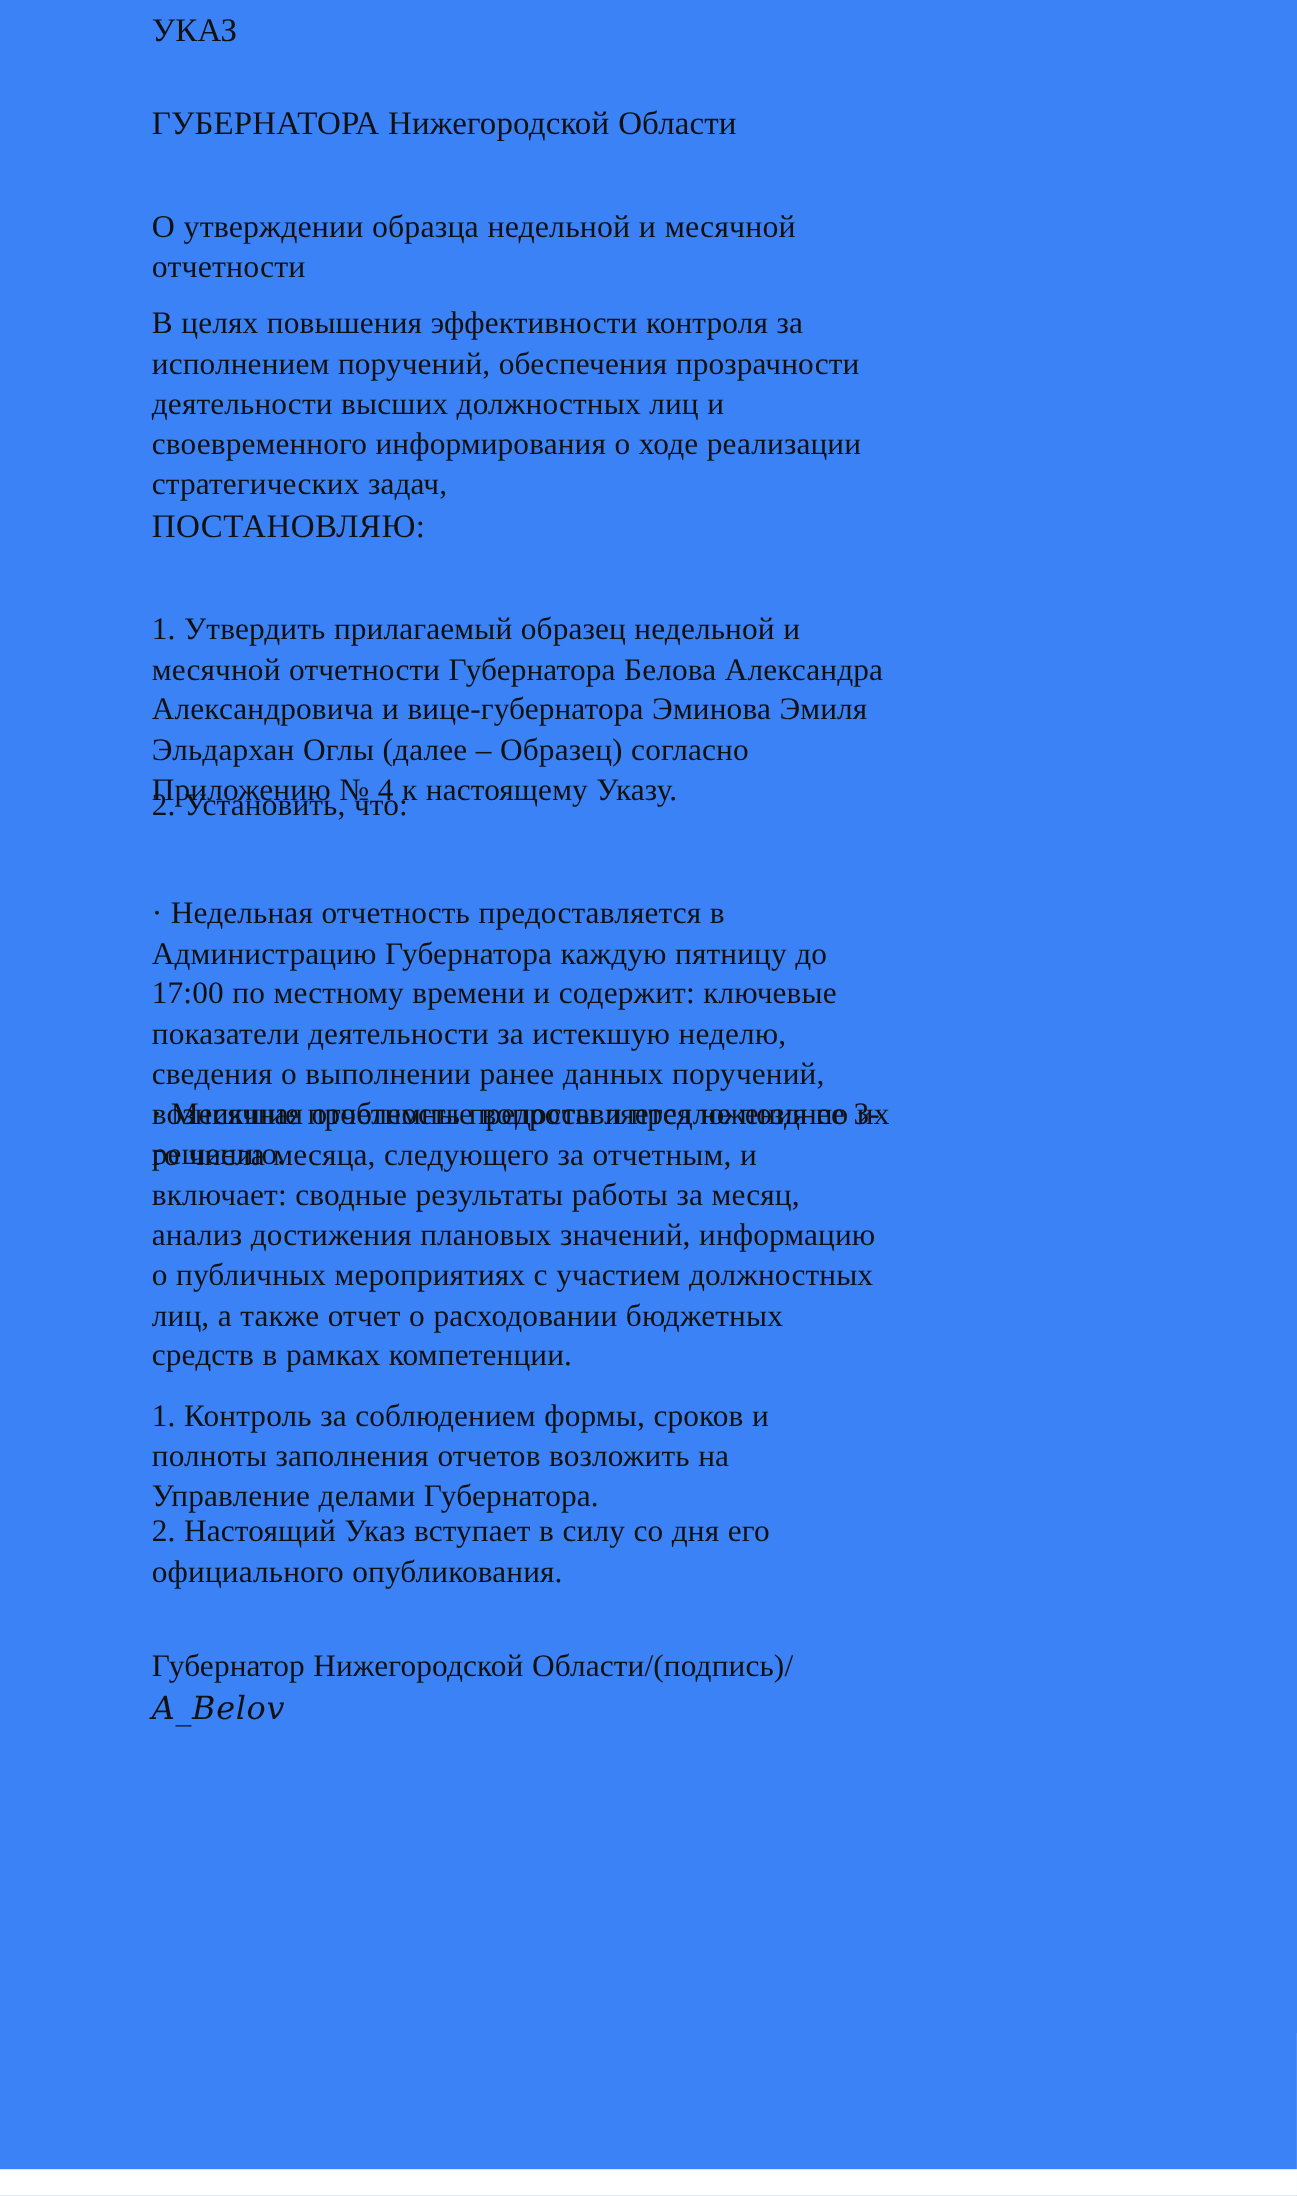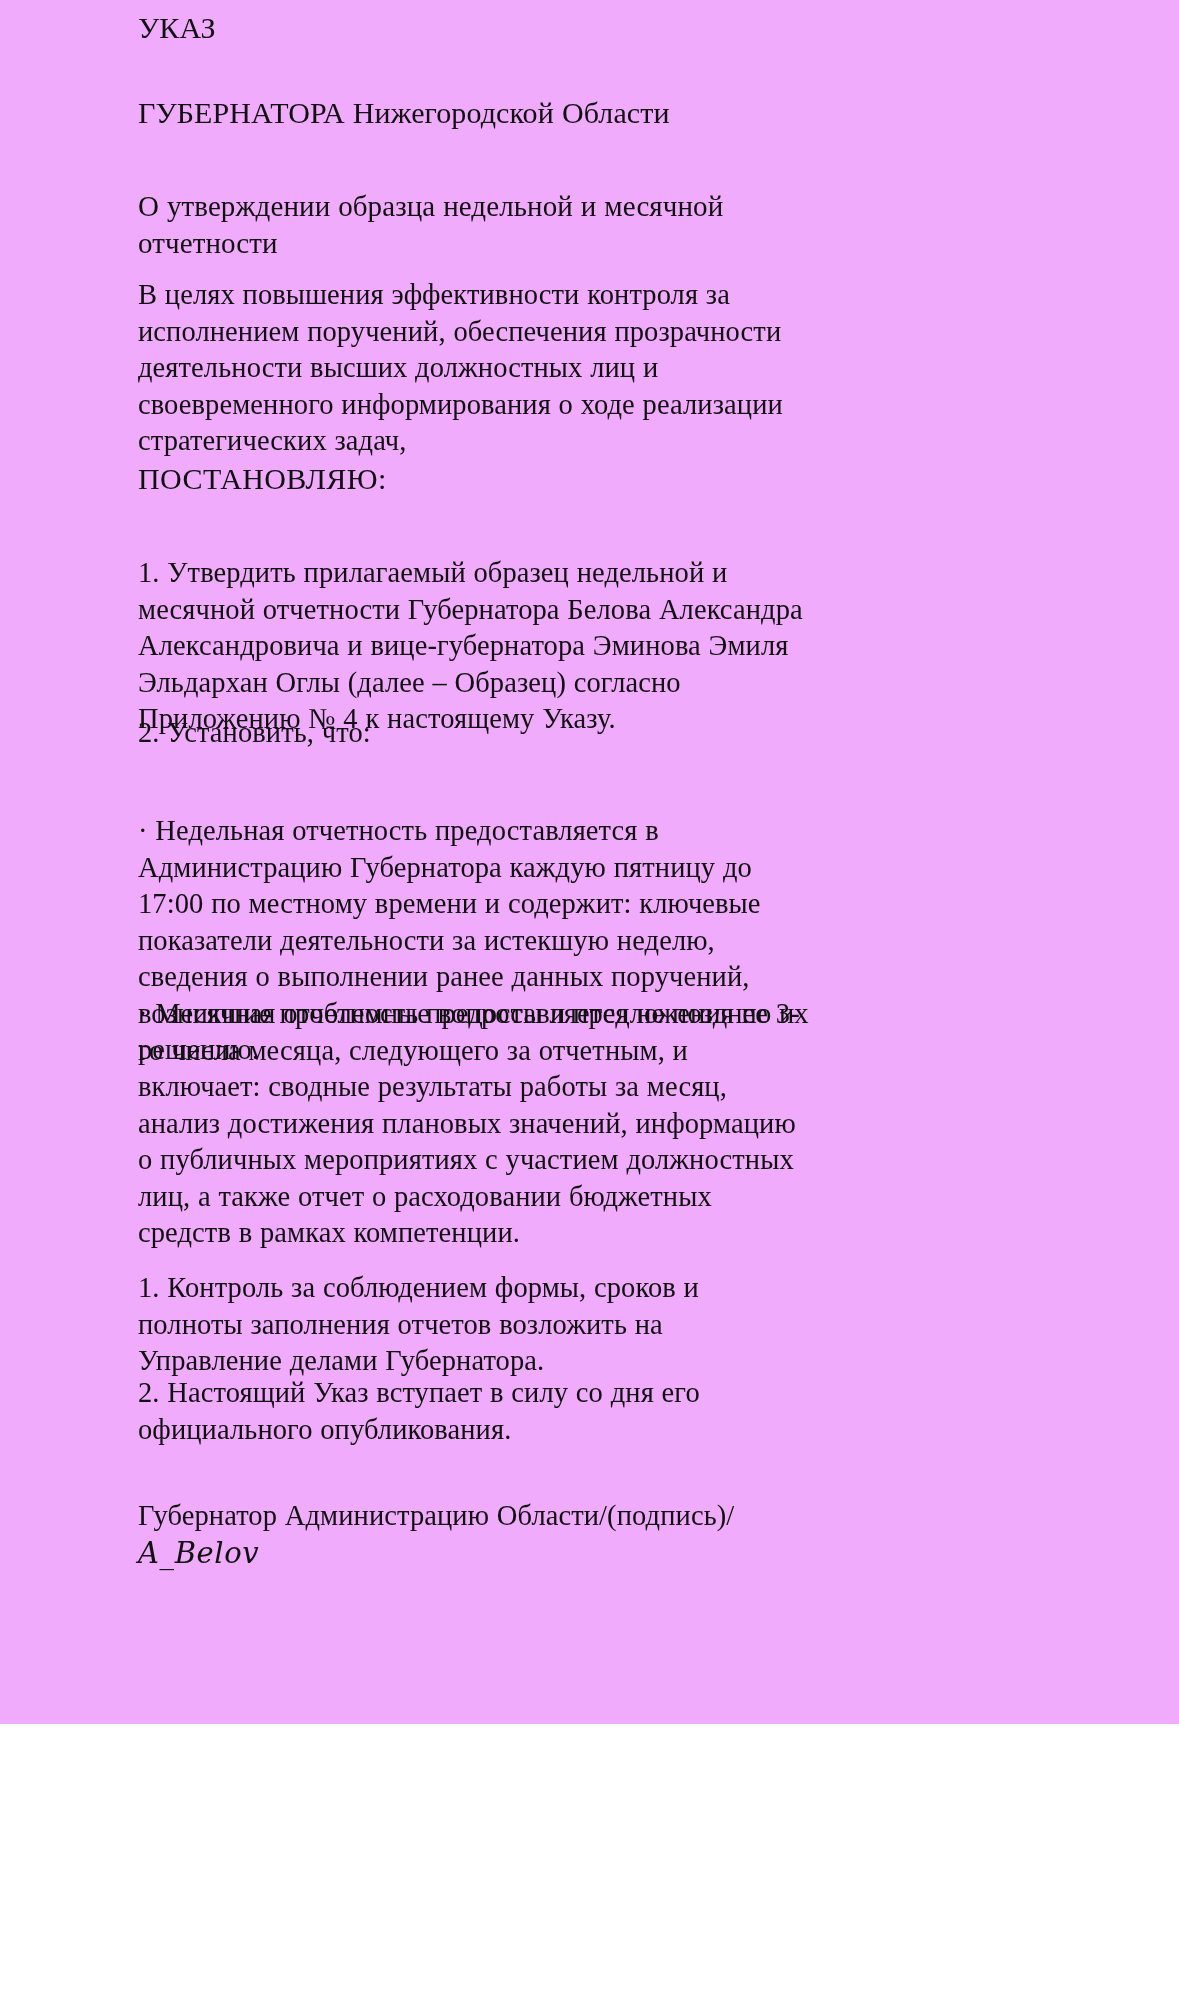--- a/index.html
+++ b/index.html
@@ -16,22 +16,22 @@
     font-family: "Liberation Serif", "DejaVu Serif", serif;
     color: #000000;
     -webkit-font-smoothing: antialiased;
   }
 
   .page {
     position: absolute;
     left: 0;
     top: 0;
     width: 1179px;
-    height: 1724px;
-    background: #f0abfc;
+    height: 1972px;
+    background: #3b82f6;
   }
 
   
   .doc-body {
     position: absolute;
     left: 138px;
     top: 0;
     width: 680px;
   }
 
@@ -127,17 +127,17 @@
 
     <div class="p-close1">
       <div class="blk"><span>1.</span> <span>Контроль за соблюдением формы, сроков и полноты заполнения отчетов возложить на Управление делами Губернатора.</span></div>
     </div>
 
     <div class="p-close2">
       <div class="blk"><span>2.</span> <span>Настоящий Указ вступает в силу со дня его официального опубликования.</span></div>
     </div>
 
     <div class="p-sign">
-      <div class="blk"><span class="nobr">Губернатор Администрацию  Области/(подпись)/</span> <span class="sig-script">A_Belov</span></div>
+      <div class="blk"><span class="nobr">Губернатор Нижегородской  Области/(подпись)/</span> <span class="sig-script">A_Belov</span></div>
     </div>
 
   </div>
 </div>
 
 </body></html>

